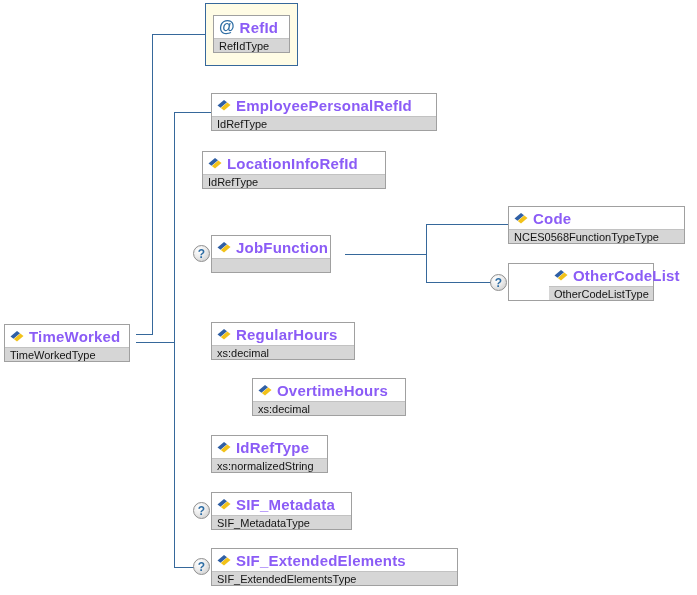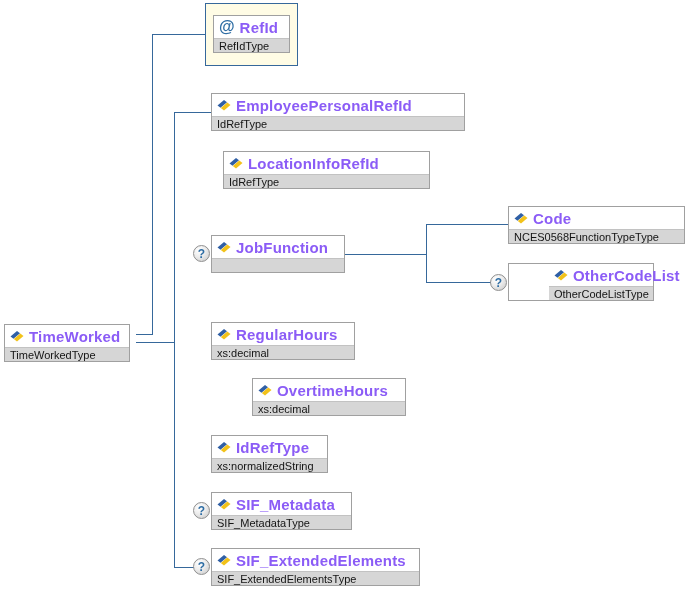--- a/index.html
+++ b/index.html
@@ -76,48 +76,48 @@
   <div class="attr-wrap" style="left:205px;top:3px;width:93px;height:63px;">
     <div class="ebox" style="width:77px;">
       <div class="name-row">
         <span class="at-mark">@</span>
         <span class="ename">RefId</span>
       </div>
       <div class="type-row">RefIdType</div>
     </div>
   </div>
 
-  <div class="ebox" style="left:211px;top:93px;width:254px;">
+  <div class="ebox" style="left:211px;top:93px;width:226px;">
     <div class="name-row">
       <span class="eicon">
           <svg width="14" height="13" viewBox="0 0 14 13">
             <polygon points="0.5,6.5 7,1 10,3.2 3.5,8.7" fill="#2f5fa5"></polygon>
             <polygon points="3.8,9 10.3,3.5 13.5,6 7,11.5" fill="#f2c21a"></polygon>
           </svg>
         </span>
       <span class="ename">EmployeePersonalRefId</span>
     </div>
     <div class="type-row">IdRefType</div>
   </div>
 
-  <div class="ebox" style="left:223px;top:151px;width:207px;">
+  <div class="ebox" style="left:202px;top:151px;width:184px;">
     <div class="name-row">
       <span class="eicon">
           <svg width="14" height="13" viewBox="0 0 14 13">
             <polygon points="0.5,6.5 7,1 10,3.2 3.5,8.7" fill="#2f5fa5"></polygon>
             <polygon points="3.8,9 10.3,3.5 13.5,6 7,11.5" fill="#f2c21a"></polygon>
           </svg>
         </span>
       <span class="ename">LocationInfoRefId</span>
     </div>
     <div class="type-row">IdRefType</div>
   </div>
 
   <div class="qcircle" style="left:193px;top:245px;">?</div>
-  <div class="ebox" style="left:211px;top:235px;width:134px;">
+  <div class="ebox" style="left:211px;top:235px;width:120px;">
     <div class="name-row">
       <span class="eicon">
           <svg width="14" height="13" viewBox="0 0 14 13">
             <polygon points="0.5,6.5 7,1 10,3.2 3.5,8.7" fill="#2f5fa5"></polygon>
             <polygon points="3.8,9 10.3,3.5 13.5,6 7,11.5" fill="#f2c21a"></polygon>
           </svg>
         </span>
       <span class="ename">JobFunction</span>
     </div>
     <div class="type-row"></div>
@@ -197,21 +197,21 @@
             <polygon points="0.5,6.5 7,1 10,3.2 3.5,8.7" fill="#2f5fa5"></polygon>
             <polygon points="3.8,9 10.3,3.5 13.5,6 7,11.5" fill="#f2c21a"></polygon>
           </svg>
         </span>
       <span class="ename">SIF_Metadata</span>
     </div>
     <div class="type-row">SIF_MetadataType</div>
   </div>
 
   <div class="qcircle" style="left:193px;top:558px;">?</div>
-  <div class="ebox" style="left:211px;top:548px;width:209px;">
+  <div class="ebox" style="left:211px;top:548px;width:247px;">
     <div class="name-row">
       <span class="eicon">
           <svg width="14" height="13" viewBox="0 0 14 13">
             <polygon points="0.5,6.5 7,1 10,3.2 3.5,8.7" fill="#2f5fa5"></polygon>
             <polygon points="3.8,9 10.3,3.5 13.5,6 7,11.5" fill="#f2c21a"></polygon>
           </svg>
         </span>
       <span class="ename">SIF_ExtendedElements</span>
     </div>
     <div class="type-row">SIF_ExtendedElementsType</div>

